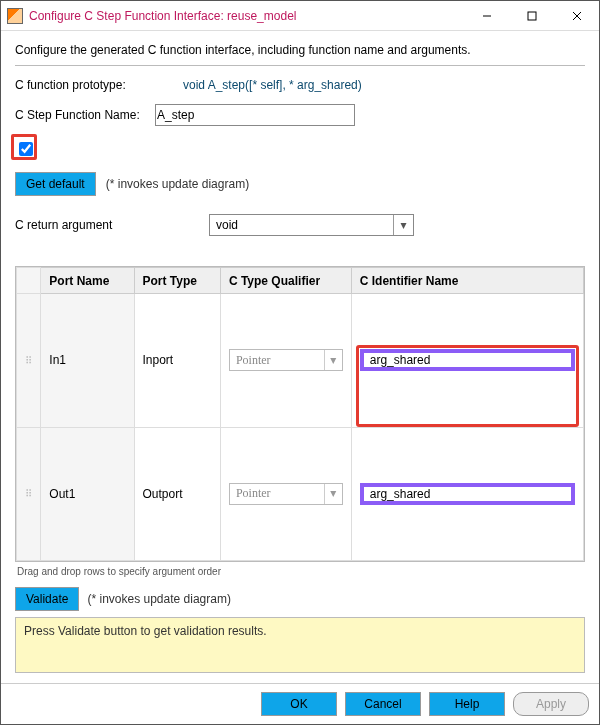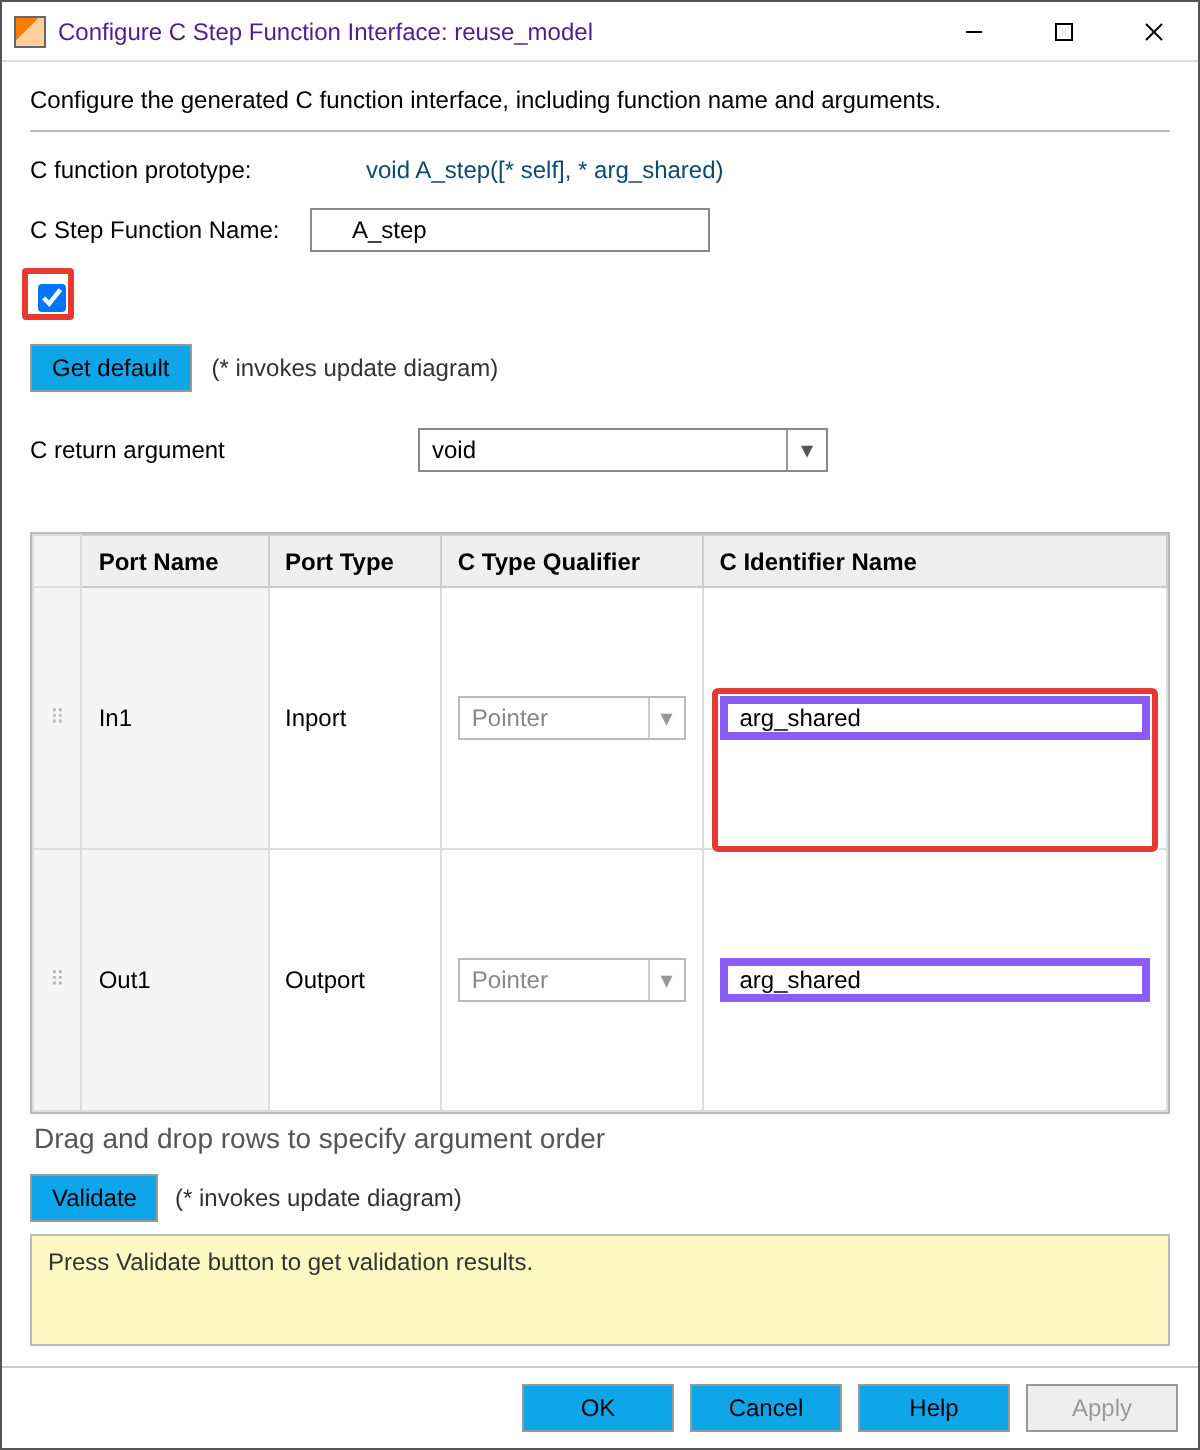--- a/index.html
+++ b/index.html
@@ -23,40 +23,40 @@
     border-bottom: 1px solid #ddd;
     padding-left: 6px;
   }
   .titlebar .app-icon {
     width: 16px; height: 16px;
     margin-right: 6px;
     border: 1px solid #666;
     background: linear-gradient(135deg,#ff7b00 40%, #ffd199 40%);
     position: relative;
   }
-  .titlebar .title-text { flex: 1; color: #4c1d95; }
+  .titlebar .title-text { flex: 1; color: #be185d; }
   .win-btn {
     width: 45px; height: 30px;
     display: flex; align-items: center; justify-content: center;
     color: #000;
   }
   .content {
     flex: 1;
     padding: 12px 14px 10px 14px;
     display: flex;
     flex-direction: column;
     overflow: hidden;
   }
   .desc { color:#000; margin-bottom: 8px;}
   .hr { border-top:1px solid #bbb; margin-bottom:12px; }
   .row { display:flex; align-items:center; margin-bottom:12px; gap:10px; }
   .lbl { width:130px; }
   .proto-text { color:#0c4a6e;margin-left:28px; }
   .text-input {
-    border:1px solid #888; height:22px; padding:2px 20px; font:inherit;
+    border:1px solid #888; height:22px; padding:2px 1px; font:inherit;
     width:200px;
   }
   .chk-wrap { display:flex; align-items:center; gap:6px; position:relative; height:22px;}
   .chk-highlight {
     position:absolute; left:-4px; top:-4px; width:26px; height:26px;
     border:3px solid #e43a2f; border-radius:2px; pointer-events:none;
   }
   .chk { width:14px; height:14px; }
   .btn {
     border:1px solid #999; background:#0ea5e9; height:24px; padding:0 10px;
@@ -84,48 +84,48 @@
     border:1px solid #ddd; padding:0 8px; height:34px; background:#fff;
   }
   td.name-cell{ background:#f5f5f5; }
   .drag-handle{
     width:12px; background:#f5f5f5; border:1px solid #ddd; text-align:center;
     color:#bbb; font-size:10px;
   }
   .cell-select{
     border:1px solid #bbb; height:22px; width:100%; display:flex;
     align-items:center; justify-content:space-between; padding:0 0 0 6px;
-    color:#888; background:#fff;
+    color:#888; background:#fff;font-family:Liberation Serif, serif;
   }
   .cell-select .sel-caret{
     width:18px; height:20px; border-left:1px solid #ccc;
     display:flex; align-items:center; justify-content:center; color:#999;
   }
   .cell-input{
     border:4px solid #8b5cf6; height:22px; width:100%; padding:2px 6px; font:inherit;
   }
   .ident-highlight{
     position:relative;
   }
   .ident-box{
     position:absolute; border:3px solid #e43a2f; border-radius:3px;
     left:-4px; right:-4px; top:-4px; height:82px; pointer-events:none;
   }
-  .hint{ color:#555; font-size:14px; margin:4px 2px 10px; }
+  .hint{ color:#555; font-size:10px; margin:4px 2px 10px; }
   .validate-row{ display:flex; align-items:center; gap:8px; margin-bottom:6px;}
   .results-box{
     border:1px solid #bbb; height:56px; padding:6px 8px; background:#fef9c3;
     color:#333;
   }
   .footer{
     border-top:1px solid #ccc; padding:8px 10px;
     display:flex; justify-content:flex-end; gap:8px;
   }
   .footer .btn{ width:76px; }
-  .footer .btn.disabled{ color:#9a9a9a; background:#eee; }
+  .footer .btn.disabled{ color:#9a9a9a; background:#eee;border-radius:10px; }
 </style>
 </head>
 <body>
 
 <div class="titlebar">
   <div class="app-icon"></div>
   <div class="title-text">Configure C Step Function Interface: reuse_model</div>
   <div class="win-btn">
     <svg width="10" height="10" viewBox="0 0 10 10">
         <line x1="1" y1="5" x2="9" y2="5" stroke="#000" stroke-width="1"></line>

